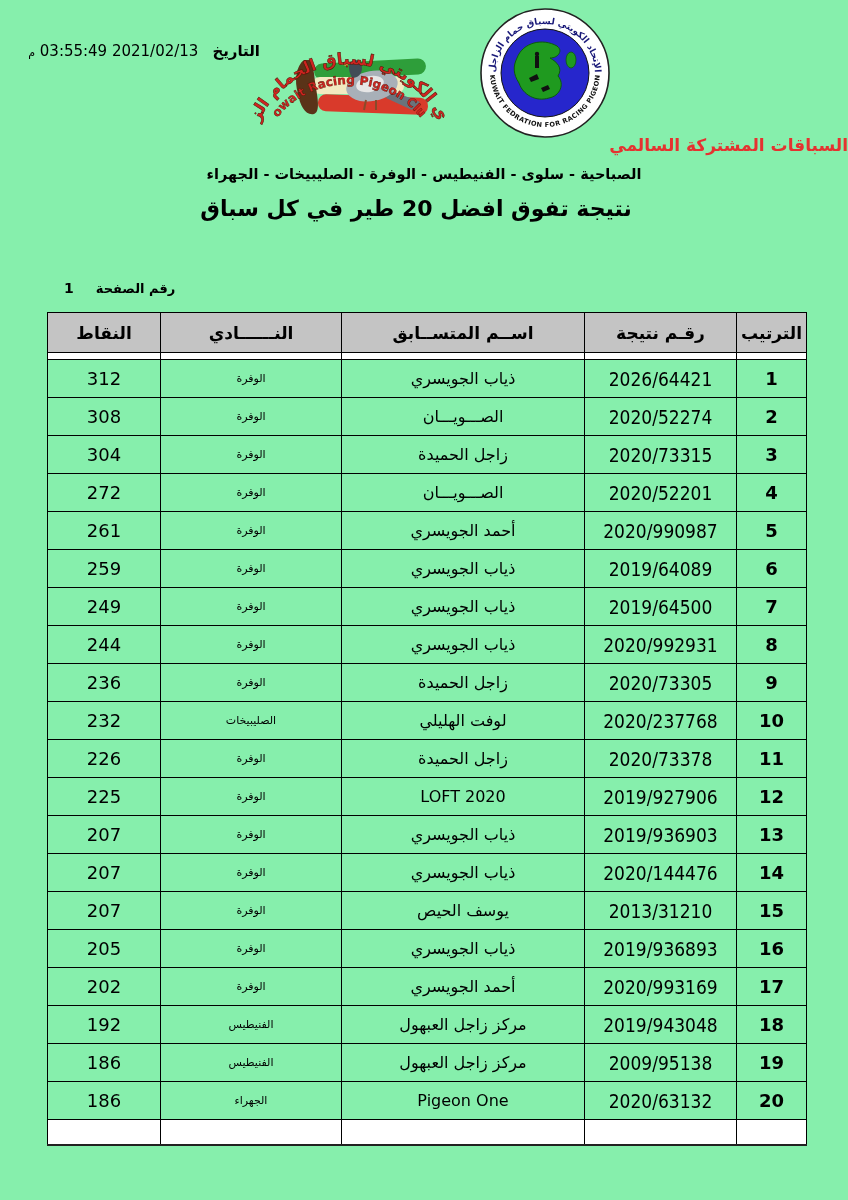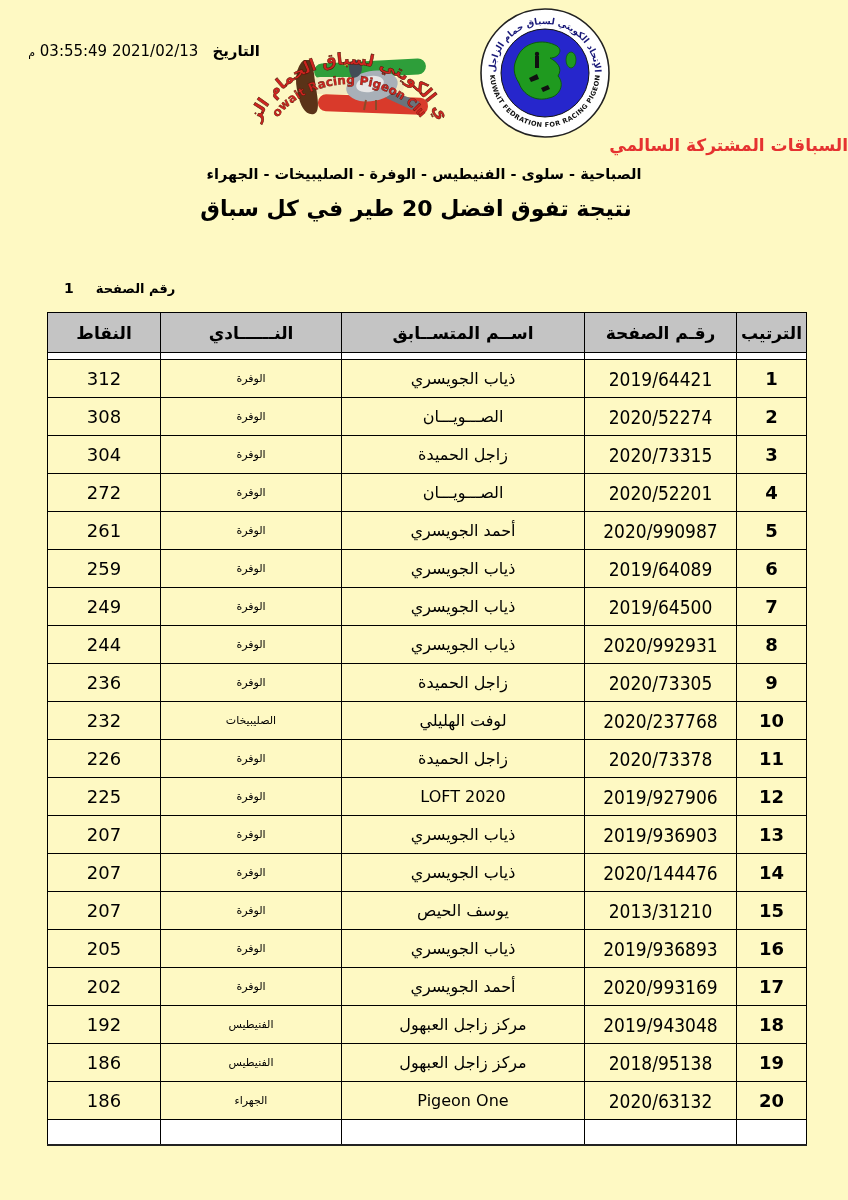--- a/index.html
+++ b/index.html
@@ -1,18 +1,18 @@
 <!DOCTYPE html>
 <html lang="ar"><head>
 <meta charset="utf-8">
 <style>
   html,body{margin:0;padding:0;}
   body{width:848px;height:1200px;background:#ffffff;
        font-family:"DejaVu Sans", sans-serif;color:#000;}
-  .page{position:relative;width:848px;height:1200px;overflow:hidden;background:#fef9c3;text-decoration:underline;}
+  .page{position:relative;width:848px;height:1200px;overflow:hidden;background:#86efac;text-decoration:underline;}
 
   
   .date-line{position:absolute;top:42px;left:40px;width:220px;direction:rtl;
              font-size:15px;white-space:nowrap;}
   .date-line .lbl{font-weight:bold;margin-left:14px;}
   .date-line .meridiem{font-size:11px;}
 
   
   .logo-left{position:absolute;top:4px;left:252px;width:194px;height:128px;}
   .logo-right{position:absolute;top:6px;left:477px;width:137px;height:134px;}
@@ -125,38 +125,38 @@
     <colgroup>
       <col style="width:70px">
         <col style="width:152px">
         <col style="width:243px">
         <col style="width:181px">
         <col style="width:113px">
     </colgroup>
     <thead>
       <tr>
         <th>الترتيب</th>
-        <th>رقـم الصفحة</th>
+        <th>رقـم نتيجة</th>
         <th>اســم المتســابق</th>
         <th>النــــــادي</th>
         <th>النقاط</th>
       </tr>
     </thead>
     <tbody>
       <tr class="spacer">
         <td></td>
           <td></td>
           <td></td>
           <td></td>
           <td></td>
       </tr>
 
     <tr class="data-row">
       <td class="c-rank">1</td>
-      <td class="c-ring" dir="ltr">2019/64421</td>
+      <td class="c-ring" dir="ltr">2026/64421</td>
       <td class="c-name">ذياب الجويسري</td>
       <td class="c-club">الوفرة</td>
       <td class="c-points">312</td>
     </tr>
         <tr class="data-row">
       <td class="c-rank">2</td>
       <td class="c-ring" dir="ltr">2020/52274</td>
       <td class="c-name">الصـــويـــان</td>
       <td class="c-club">الوفرة</td>
       <td class="c-points">308</td>
@@ -268,21 +268,21 @@
     </tr>
         <tr class="data-row">
       <td class="c-rank">18</td>
       <td class="c-ring" dir="ltr">2019/943048</td>
       <td class="c-name">مركز زاجل العبهول</td>
       <td class="c-club">الفنيطيس</td>
       <td class="c-points">192</td>
     </tr>
         <tr class="data-row">
       <td class="c-rank">19</td>
-      <td class="c-ring" dir="ltr">2018/95138</td>
+      <td class="c-ring" dir="ltr">2009/95138</td>
       <td class="c-name">مركز زاجل العبهول</td>
       <td class="c-club">الفنيطيس</td>
       <td class="c-points">186</td>
     </tr>
         <tr class="data-row">
       <td class="c-rank">20</td>
       <td class="c-ring" dir="ltr">2020/63132</td>
       <td class="c-name">Pigeon One</td>
       <td class="c-club">الجهراء</td>
       <td class="c-points">186</td>

